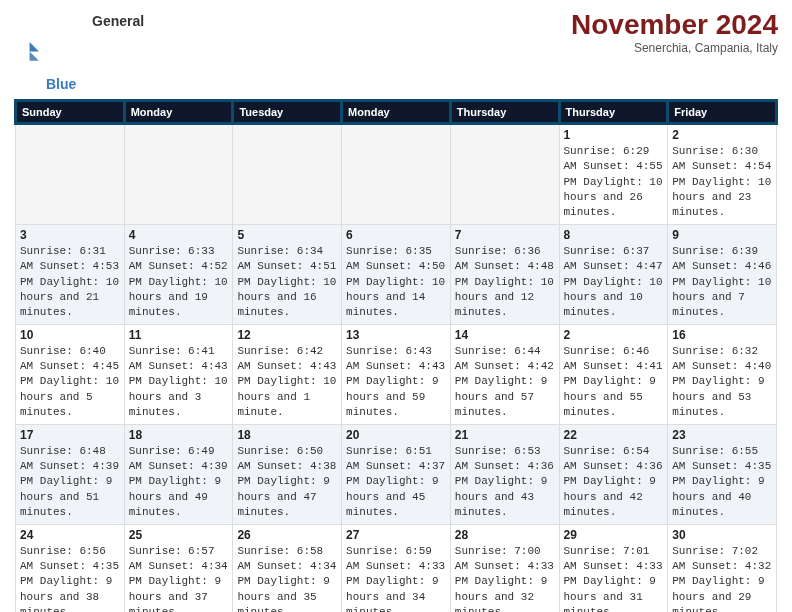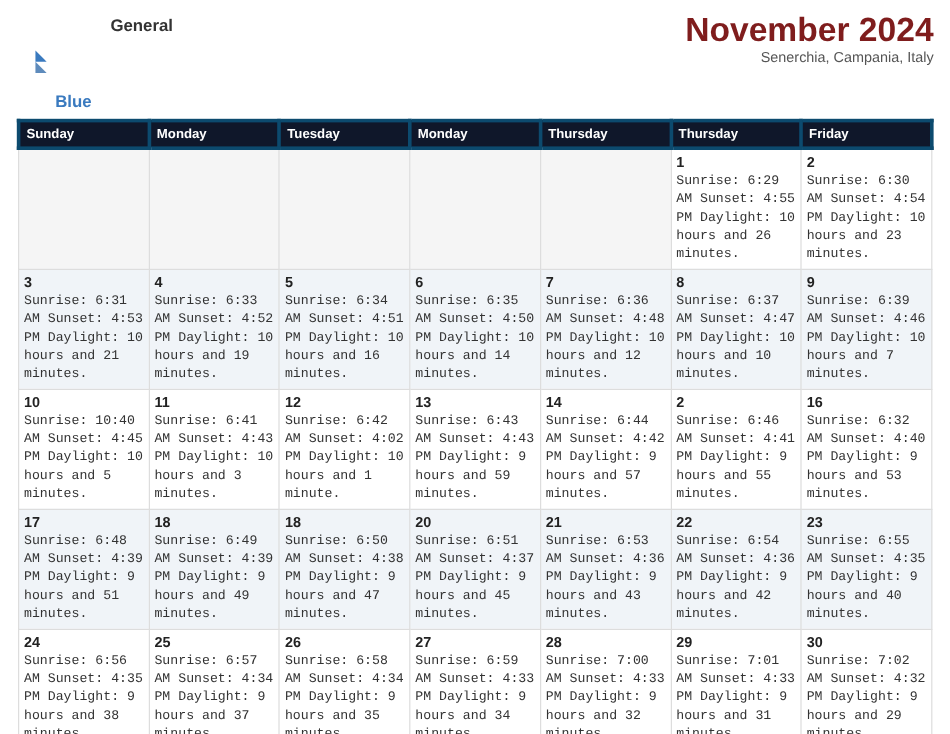--- a/index.html
+++ b/index.html
@@ -204,36 +204,36 @@
             <span class="day-number">9</span>
             <div class="day-info">Sunrise: 6:39 AM
 Sunset: 4:46 PM
 Daylight: 10 hours
 and 7 minutes.</div>
           </td>
         </tr>
         <tr>
           <td>
             <span class="day-number">10</span>
-            <div class="day-info">Sunrise: 10:40 AM
+            <div class="day-info">Sunrise: 6:40 AM
 Sunset: 4:45 PM
 Daylight: 10 hours
 and 5 minutes.</div>
           </td>
           <td>
             <span class="day-number">11</span>
             <div class="day-info">Sunrise: 6:41 AM
 Sunset: 4:43 PM
 Daylight: 10 hours
 and 3 minutes.</div>
           </td>
           <td>
             <span class="day-number">12</span>
             <div class="day-info">Sunrise: 6:42 AM
-Sunset: 4:02 PM
+Sunset: 4:43 PM
 Daylight: 10 hours
 and 1 minute.</div>
           </td>
           <td>
             <span class="day-number">13</span>
             <div class="day-info">Sunrise: 6:43 AM
 Sunset: 4:43 PM
 Daylight: 9 hours
 and 59 minutes.</div>
           </td>

